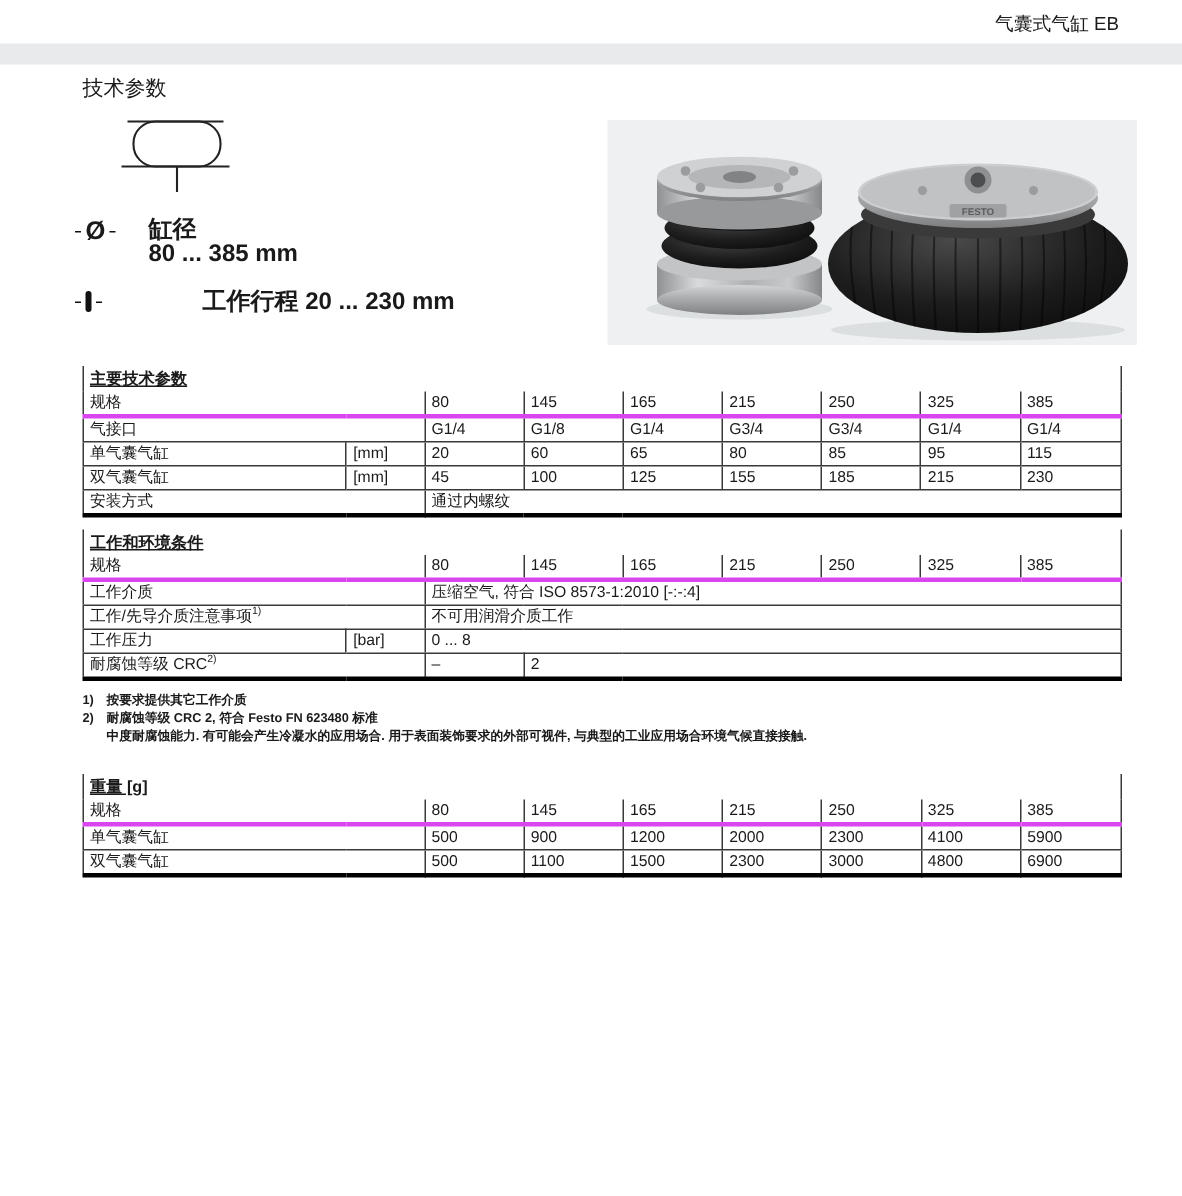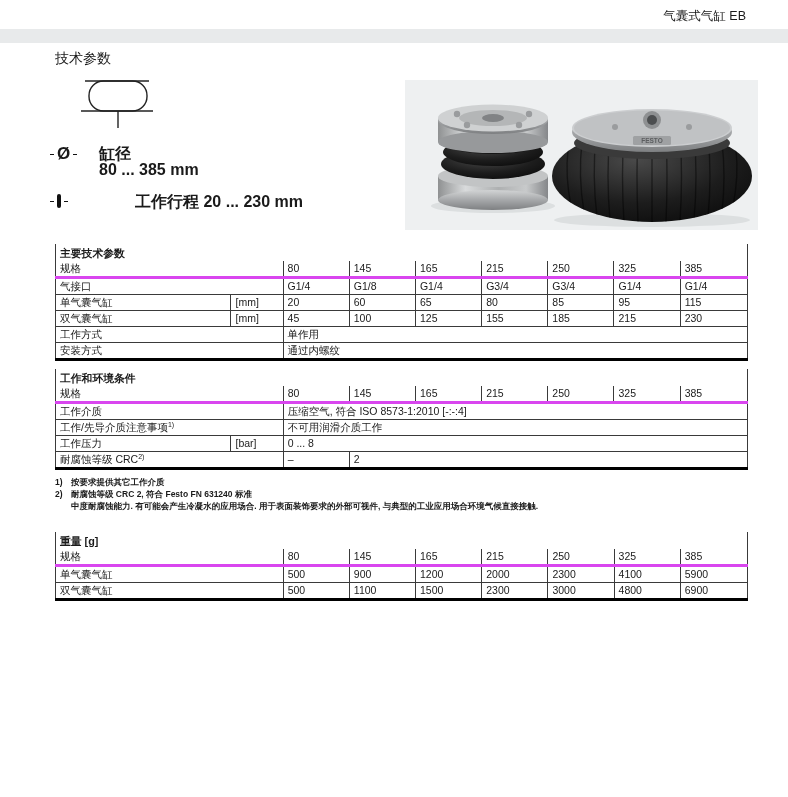--- a/index.html
+++ b/index.html
@@ -26,21 +26,21 @@
   .feat-text { font-size:16px; font-weight:bold; line-height:16px; }
   .product-panel { position:absolute; left:350px; top:6px; width:353px; height:150px; background:#eef0f1; }
 
   
   table.tbl {
     border-collapse:collapse; table-layout:fixed; width:693px;
     border-left:1px solid #3a3a3a; border-right:1px solid #3a3a3a;
     border-bottom:3px solid #000; font-size:10.5px;
   }
   table.tbl td { padding:1px 4px; line-height:13px; vertical-align:middle; overflow:hidden; white-space:nowrap; }
-  tr.title-row td { font-weight:bold; font-size:10.8px; padding-top:3px; }
+  tr.title-row td { font-weight:bold; font-size:10.8px; padding-top:3px;text-decoration:underline; }
   tr.thick td { border-bottom:3px solid #d946ef; }
   tr.thin td { border-bottom:1px solid #3a3a3a; }
   td.vl { border-left:1px solid #3a3a3a; }
   td.indent { padding-left:16px; }
   sup.fn { font-size:7px; vertical-align:super; line-height:0; }
   .tbl-wrap1 { margin-top:2px; }
   .tbl-wrap2 { margin-top:8px; }
   .tbl-wrap3 { margin-top:20px; }
 
   
@@ -222,24 +222,20 @@
         <td class="vl">[mm]</td>
         <td class="vl">45</td>
         <td class="vl">100</td>
         <td class="vl">125</td>
         <td class="vl">155</td>
         <td class="vl">185</td>
         <td class="vl">215</td>
         <td class="vl">230</td>
       </tr>
       <tr class="thin">
-        <td colspan="2">工作方式</td>
-        <td class="vl" colspan="7">单作用</td>
-      </tr>
-      <tr class="thin">
         <td colspan="2">安装方式</td>
         <td class="vl" colspan="7">通过内螺纹</td>
       </tr>
     </tbody>
       </table>
   </div>
 
   <div class="tbl-wrap2">
     <table class="tbl">
       <colgroup>
@@ -289,21 +285,21 @@
       </table>
   </div>
 
   <div class="footnotes">
     <div class="fn-line">
       <span class="fn-marker">1)</span>
       <span>按要求提供其它工作介质</span>
     </div>
     <div class="fn-line">
       <span class="fn-marker">2)</span>
-      <span>耐腐蚀等级 CRC 2, 符合 Festo FN 631240 标准</span>
+      <span>耐腐蚀等级 CRC 2, 符合 Festo FN 623480 标准</span>
     </div>
     <div class="fn-cont">中度耐腐蚀能力. 有可能会产生冷凝水的应用场合. 用于表面装饰要求的外部可视件, 与典型的工业应用场合环境气候直接接触.</div>
   </div>
 
   <div class="tbl-wrap3">
     <table class="tbl">
       <colgroup>
           <col style="width:175px">
           <col style="width:52px">
           <col style="width:66px">

